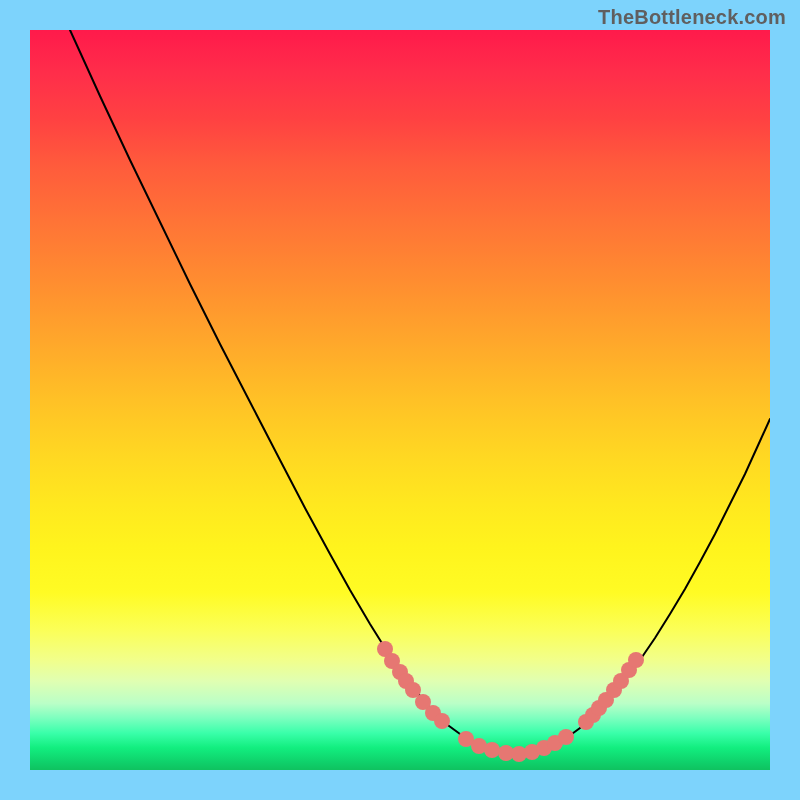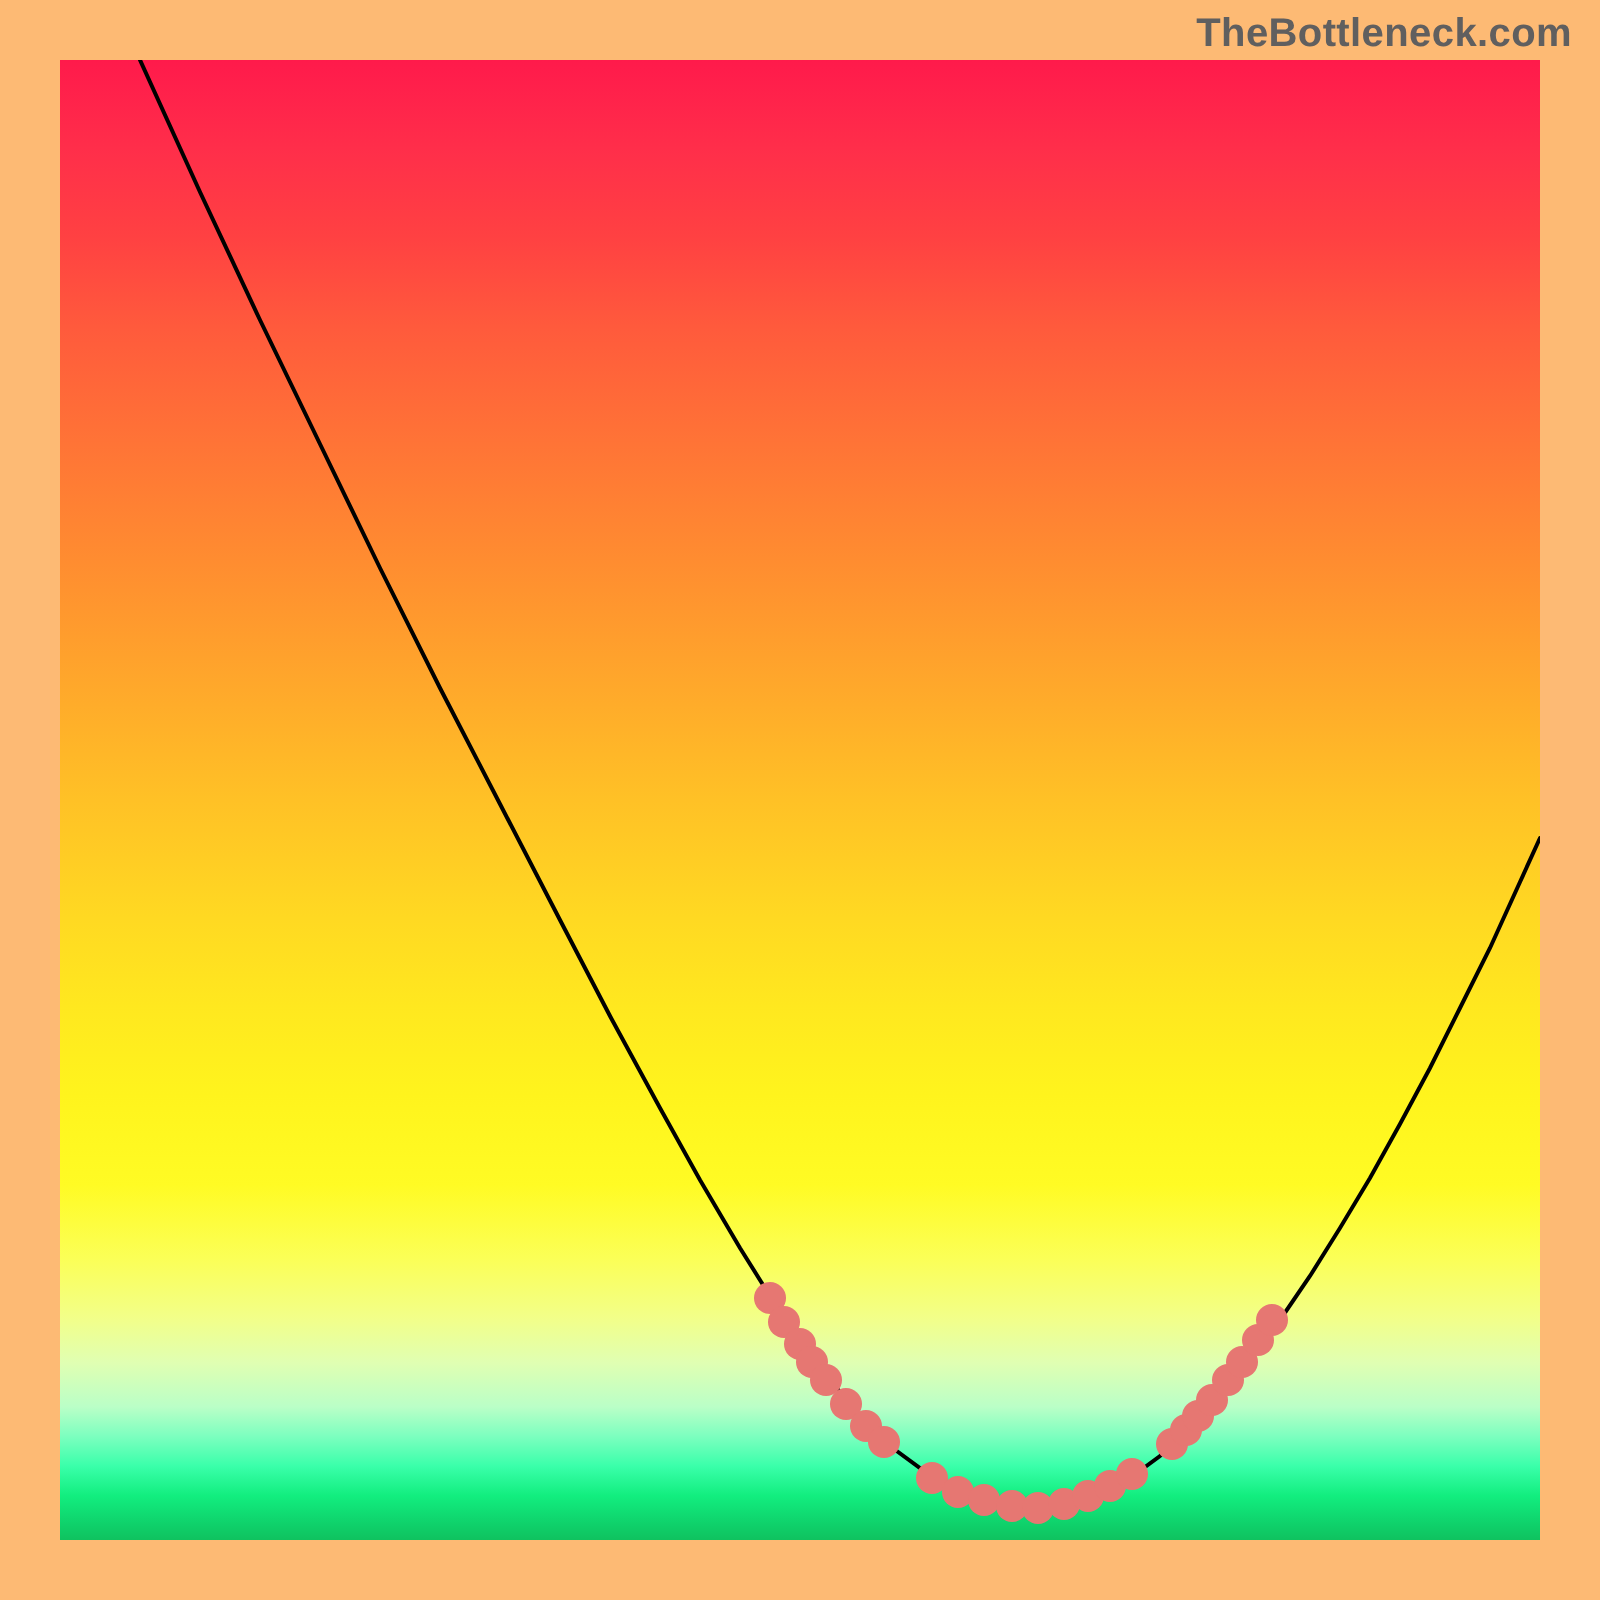--- a/index.html
+++ b/index.html
@@ -1,21 +1,21 @@
 <!DOCTYPE html>
 <html><head>
 <meta charset="utf-8">
 <style>
   * { margin: 0; padding: 0; box-sizing: border-box; }
   html, body { width: 800px; height: 800px; overflow: hidden; background: #000; }
   .frame {
     position: relative;
     width: 800px;
     height: 800px;
-    background: #fdba74;
+    background: #7dd3fc;
   }
   .attribution {
     position: absolute;
     top: 6px;
     right: 14px;
     font-family: Arial, Helvetica, sans-serif;
     font-size: 20px;
     font-weight: bold;
     color: #605f5f;
     letter-spacing: 0.2px;

